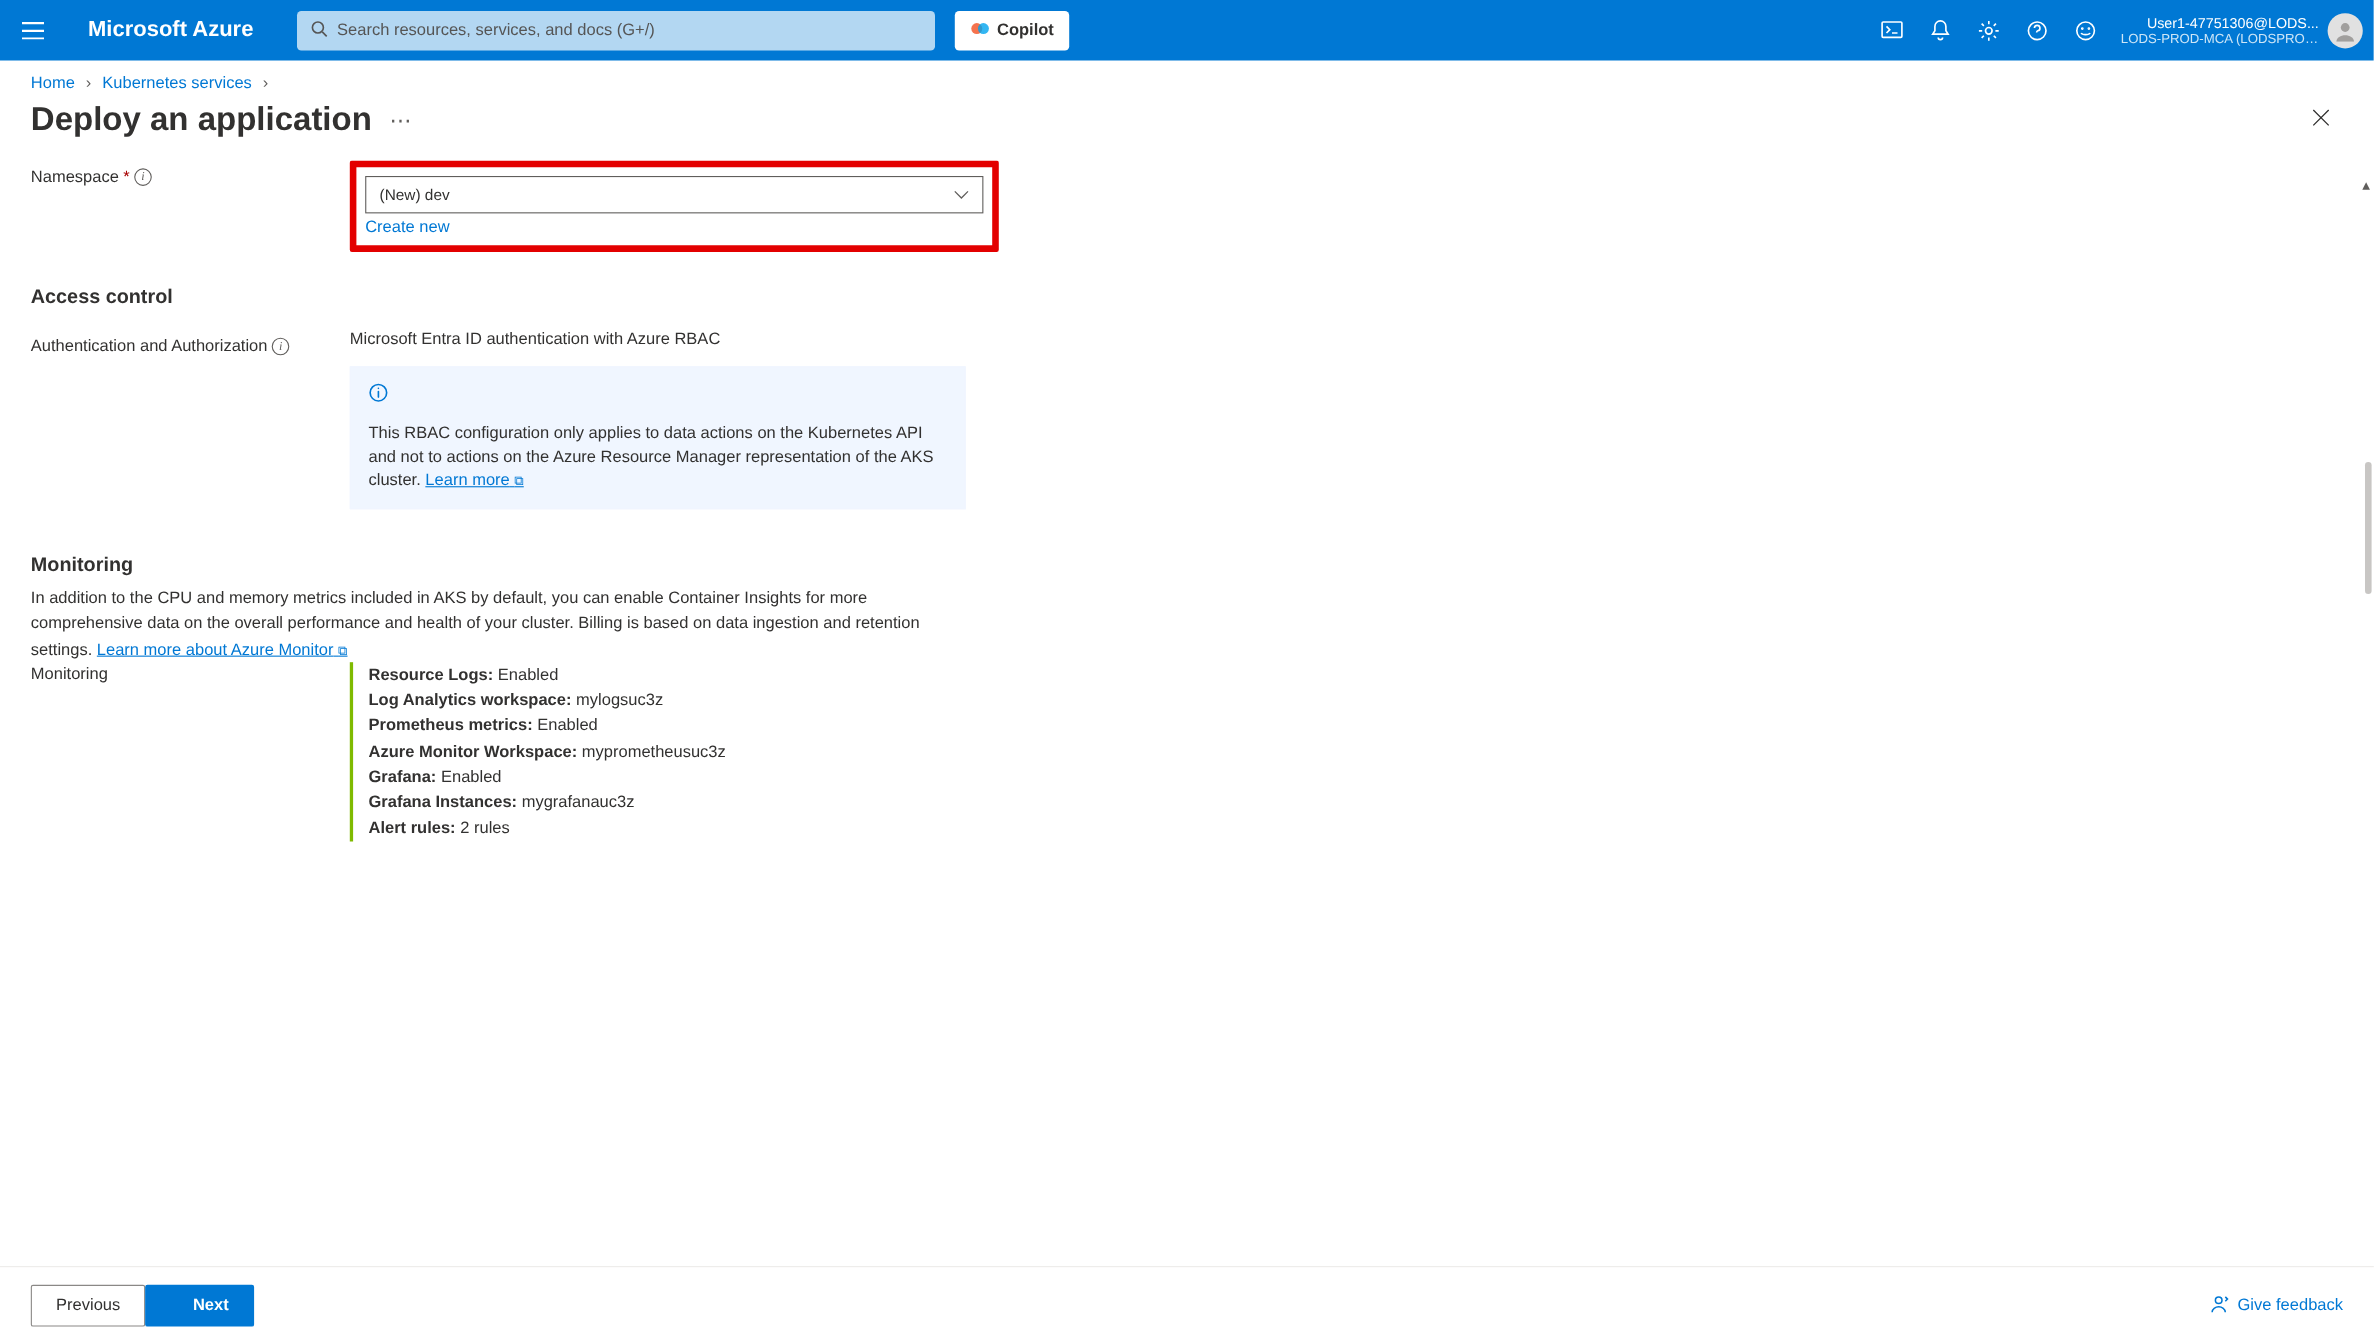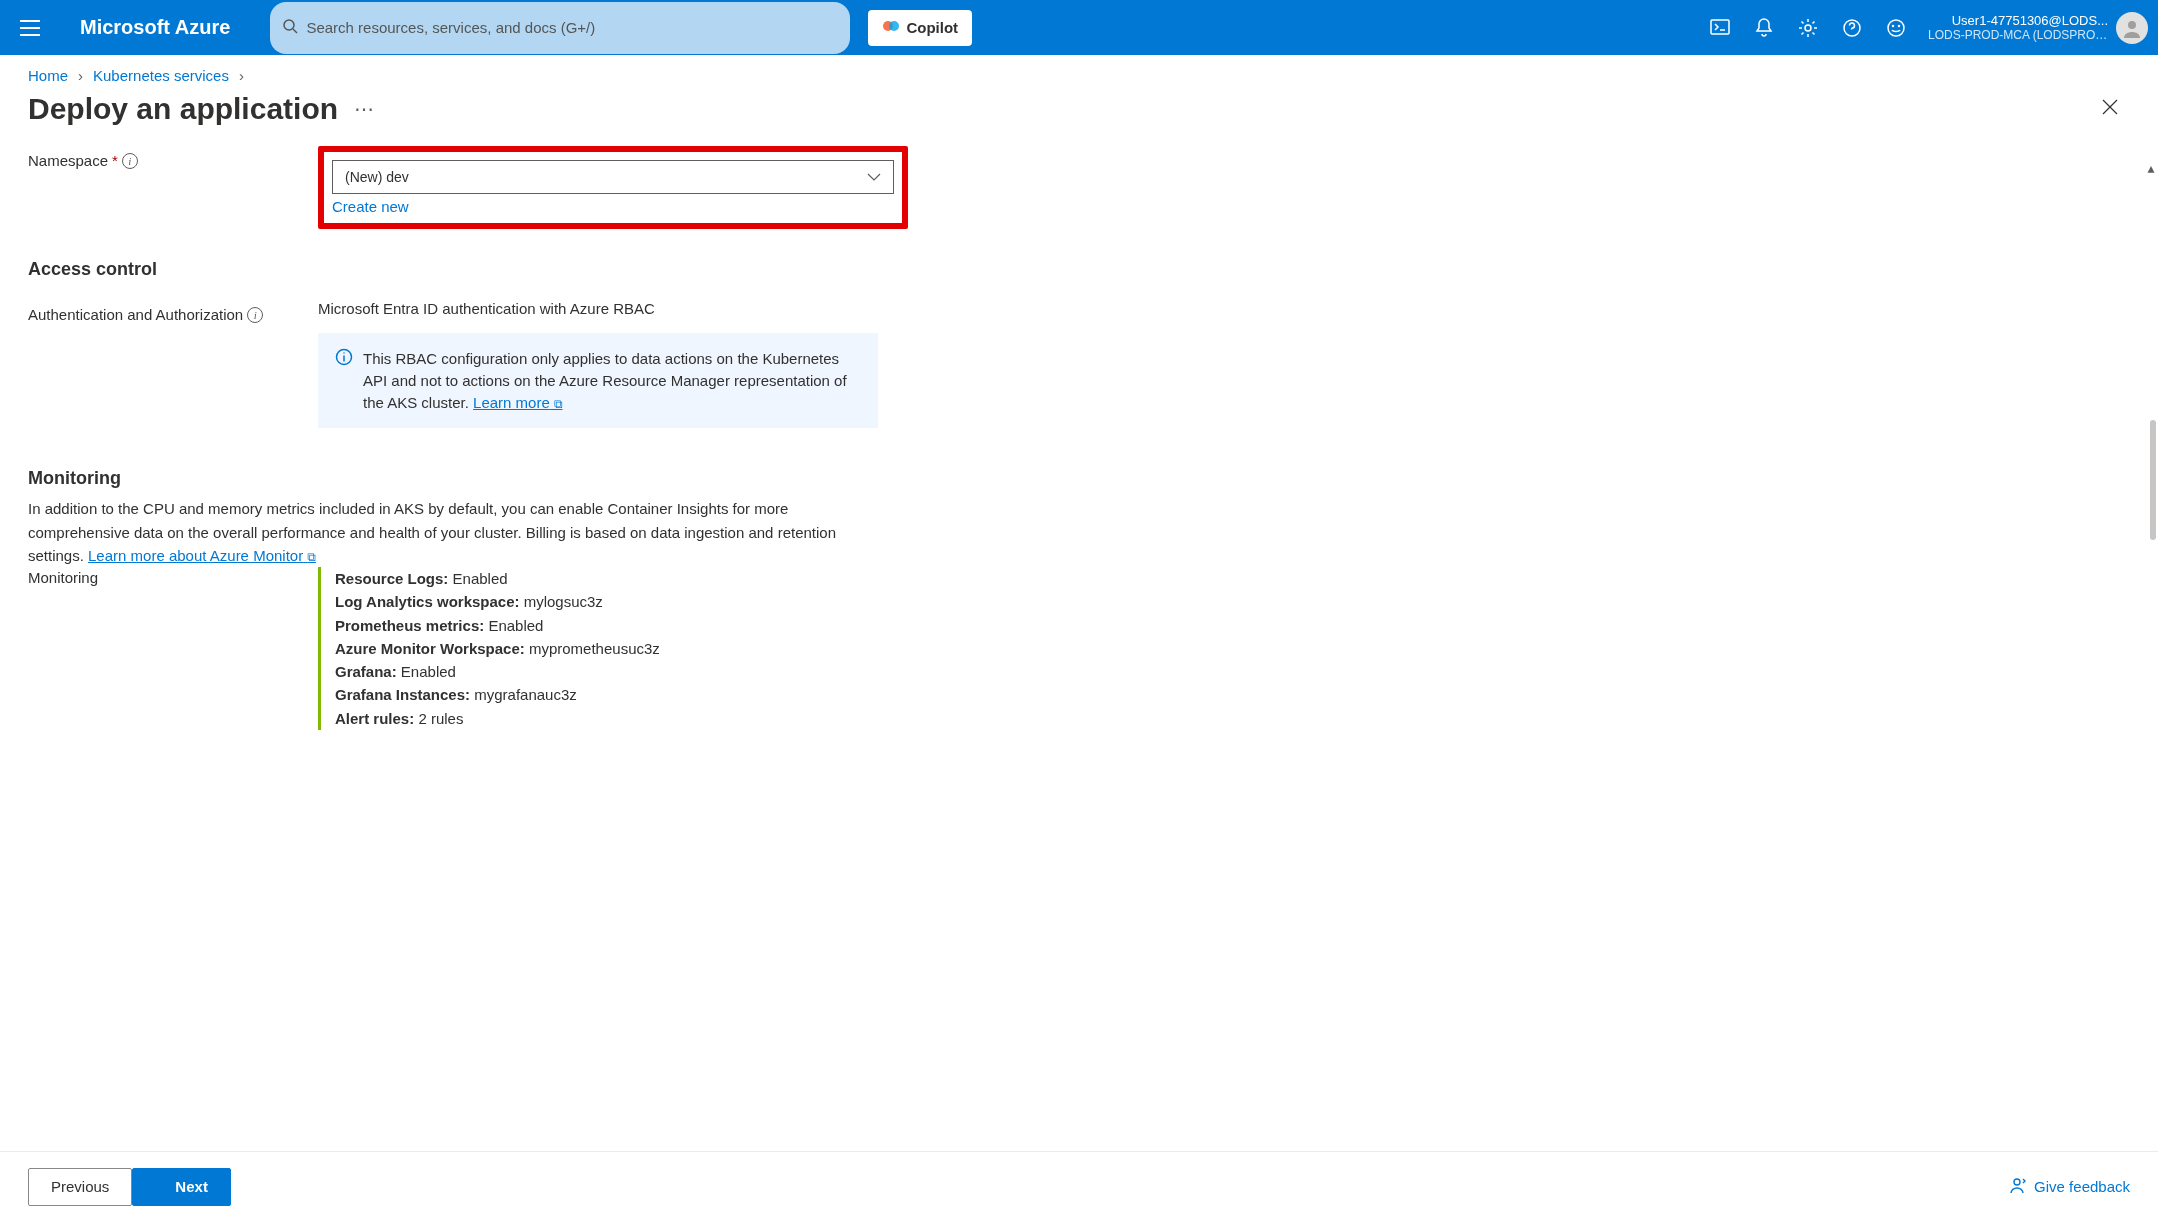--- a/index.html
+++ b/index.html
@@ -3,21 +3,21 @@
 <meta charset="utf-8">
 <style>
 * { box-sizing: border-box; margin: 0; padding: 0; }
 body { font-family: "Segoe UI", Arial, sans-serif; font-size: 14px; color: #323130; background: #fff; overflow: hidden; }
 
 
 .header { background: #0078d4; height: 55px; display: flex; align-items: center; padding: 0 10px; color: #fff; }
 .hamburger { width: 40px; height: 40px; display: flex; align-items: center; justify-content: center; cursor: pointer; }
 .hamburger svg { stroke: #fff; }
 .brand { font-size: 20px; font-weight: 600; margin-left: 30px; margin-right: 20px; }
-.search-box { flex: 0 0 580px; height: 52px; background: #b3d7f2; border-radius: 16px; display: flex; align-items: center; padding: 0 12px; color: #005a9e; margin-left: 20px;}
+.search-box { flex: 0 0 580px; height: 36px; background: #b3d7f2; border-radius: 4px; display: flex; align-items: center; padding: 0 12px; color: #005a9e; margin-left: 20px;}
 .search-box input { border: none; background: transparent; flex: 1; font-size: 15px; color: #333; outline: none; margin-left: 8px; }
 .search-box input::placeholder { color: #555; }
 .copilot-btn { background: #fff; color: #323130; height: 36px; display: flex; align-items: center; gap: 6px; padding: 0 14px; border-radius: 4px; margin-left: 18px; font-weight:600; cursor:pointer; font-size:15px;}
 .header-spacer { flex: 1; }
 .header-icons { display: flex; align-items: center; gap: 4px; margin-left: 20px; }
 .header-icon { width: 40px; height: 40px; display: flex; align-items: center; justify-content: center; cursor: pointer; color:#fff; }
 .header-icon svg { stroke:#fff; fill:none; }
 .user-block { display: flex; align-items: center; gap: 8px; margin-left: 12px; max-width: 220px; cursor:pointer;}
 .user-text { text-align: right; line-height:1.2; font-size:13px; overflow:hidden; }
 .user-text .line1 { white-space: nowrap; overflow:hidden; text-overflow:ellipsis; }
@@ -47,21 +47,21 @@
 
 
 .highlight-box { border: 6px solid #e30000; padding: 8px; border-radius: 2px; }
 .dropdown { border:1px solid #605e5c; height:34px; display:flex; align-items:center; justify-content:space-between; padding:0 12px; background:#fff; cursor:pointer;}
 .chevron { color:#605e5c; }
 .create-new-link { color:#0078d4; margin-top:4px; display:inline-block; cursor:pointer; font-size:15px;}
 
 .section-heading { font-size: 18px; font-weight: 600; margin: 30px 0 20px; }
 .sub-heading { font-size:18px; font-weight:600; margin: 40px 0 8px; }
 
-.info-box { background: #f0f6ff; border:1px solid #f0f6ff; padding: 14px 16px; display:flex; gap:10px; max-width:560px; font-size:15px; line-height:1.45;}
+.info-box { background: #f0f6ff; border:1px solid #f0f6ff; padding: 14px 16px; display:flex; gap:10px; max-width:560px; font-size:15px; line-height:1.45;flex-direction:column;}
 .info-box .icon { color:#0078d4; flex-shrink:0;}
 .learn-link { color:#0078d4; text-decoration:underline; }
 .ext-icon { font-size:12px; }
 
 .monitoring-desc { font-size:15px; line-height:1.55; max-width:840px; }
 
 .monitor-block { display:flex; }
 .monitor-label { width:290px; font-size:15px; padding-top:2px;}
 .monitor-details { border-left: 3px solid #7fba00; padding-left: 14px; font-size:15px; line-height:1.55;}
 .monitor-details b { font-weight:600; }

